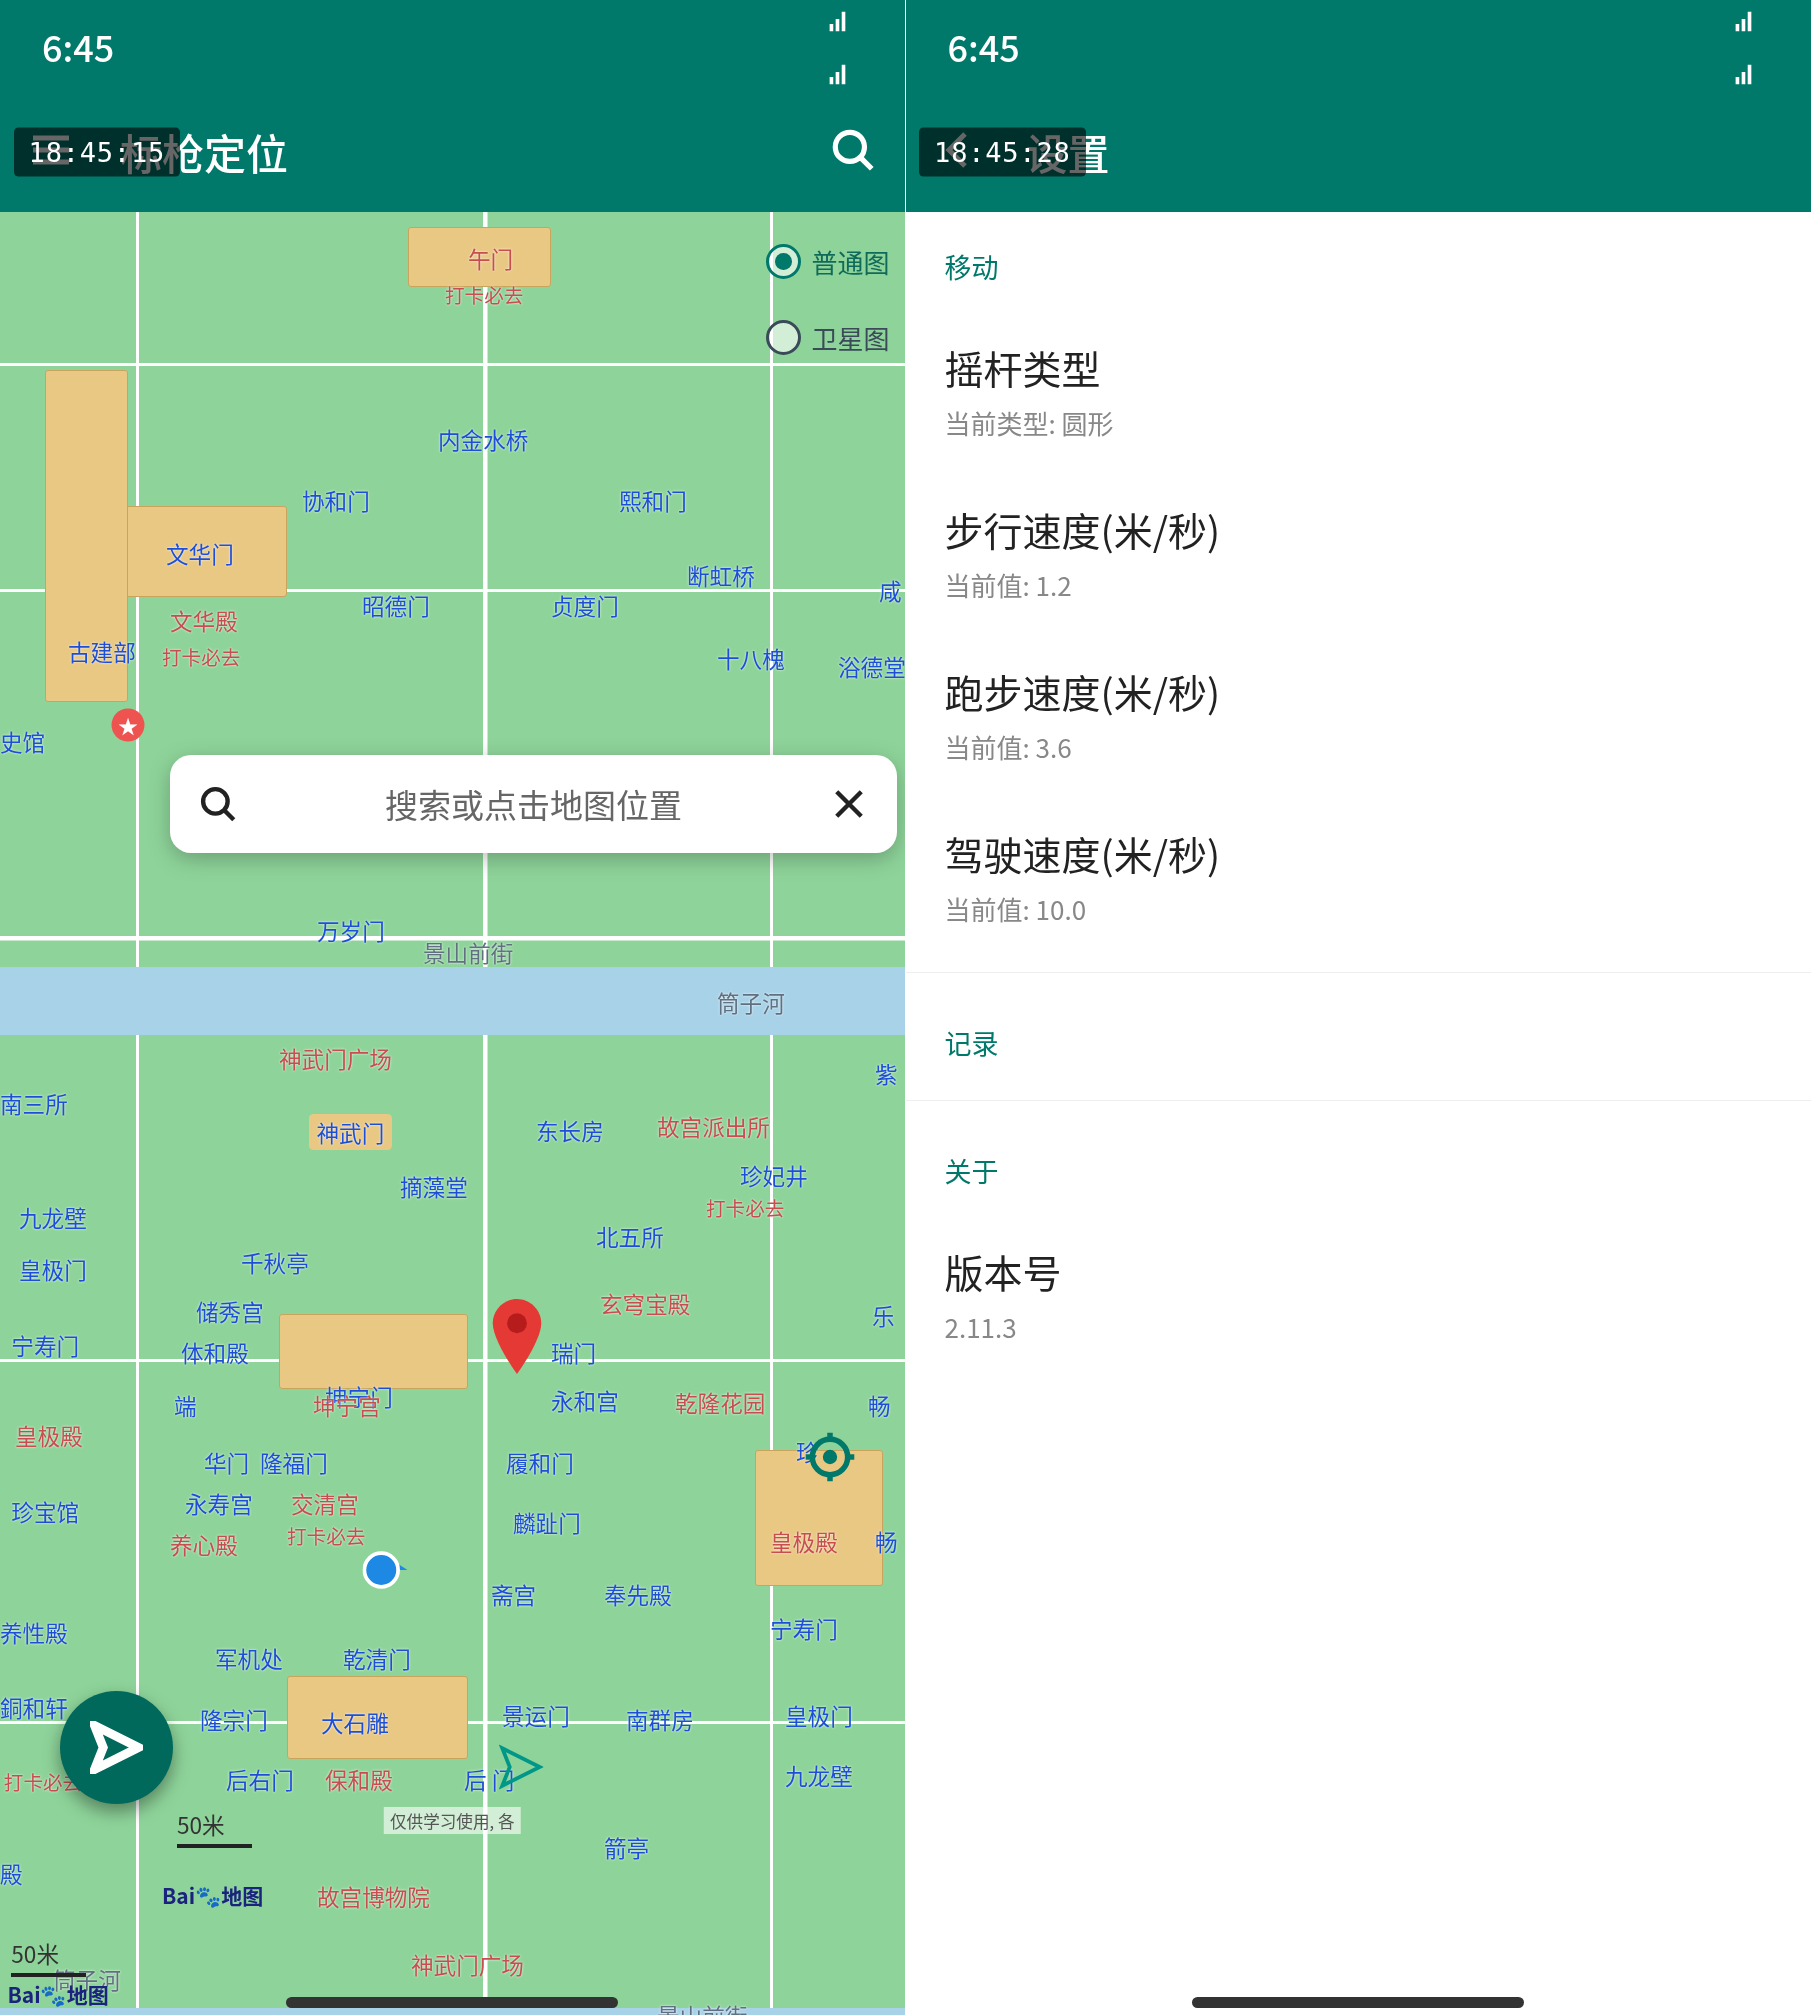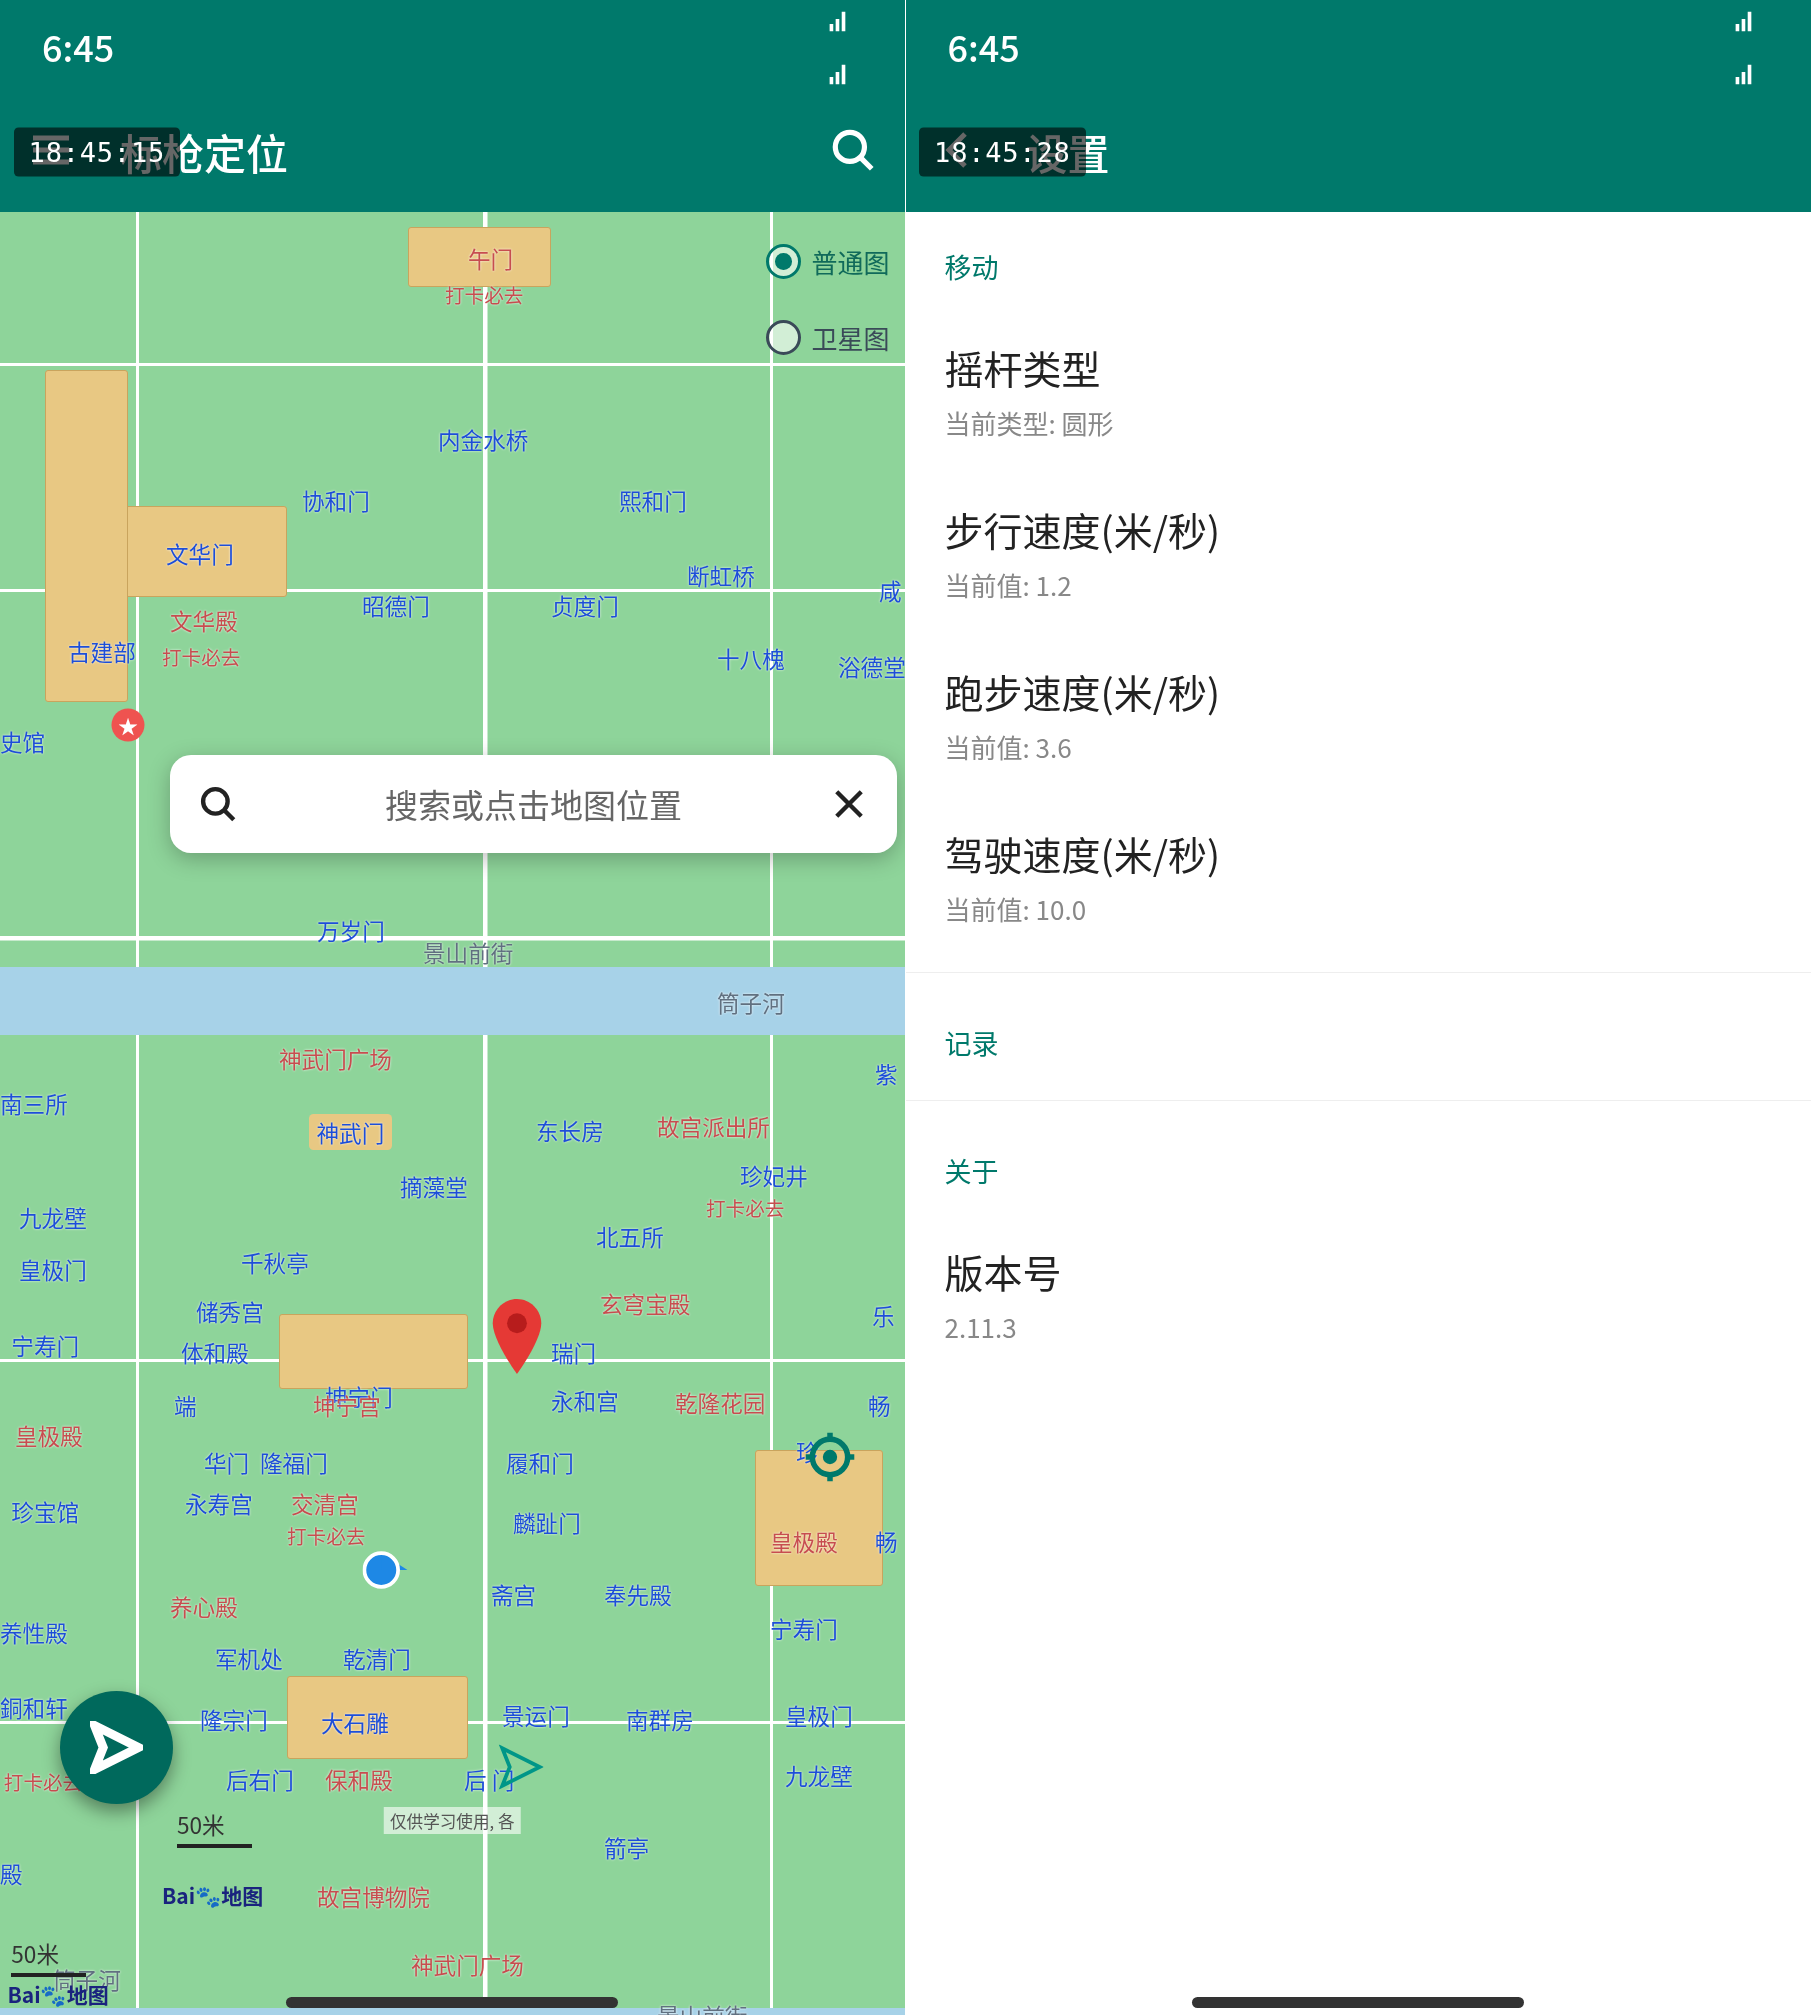--- a/index.html
+++ b/index.html
@@ -340,21 +340,21 @@
     <div class="map-label green" style="left:11.3px;top:1283px">珍宝馆</div>
     <div class="map-label green" style="left:204px;top:1234px">华门</div>
     <div class="map-label green" style="left:260px;top:1234px">隆福门</div>
     <div class="map-label green" style="left:506px;top:1234px">履和门</div>
     <div class="map-label green" style="left:513px;top:1294px">麟趾门</div>
     <div class="map-label green" style="left:185px;top:1275px">永寿宫</div>
     <div class="map-label red" style="left:291px;top:1275px">交清宫</div>
     <div class="map-label red small" style="left:287px;top:1309px">打卡必去</div>
     <div class="map-label red" style="left:770px;top:1313px">皇极殿</div>
     <div class="map-label green" style="left:875px;top:1313px">畅</div>
-    <div class="map-label red" style="left:170px;top:1378px">养心殿</div>
+    <div class="map-label red" style="left:170px;top:1316px">养心殿</div>
     <div class="map-label green" style="left:491px;top:1366px">斋宫</div>
     <div class="map-label green" style="left:604px;top:1366px">奉先殿</div>
     <div class="map-label green" style="left:0px;top:1404px">养性殿</div>
     <div class="map-label green" style="left:770px;top:1400px">宁寿门</div>
     <div class="map-label green" style="left:215px;top:1430px">军机处</div>
     <div class="map-label green" style="left:343px;top:1430px">乾清门</div>
     <div class="map-label green" style="left:0px;top:1479px">銅和轩</div>
     <div class="map-label green" style="left:200px;top:1491px">隆宗门</div>
     <div class="map-label green" style="left:321px;top:1494px">大石雕</div>
     <div class="map-label green" style="left:502px;top:1487px">景运门</div>

